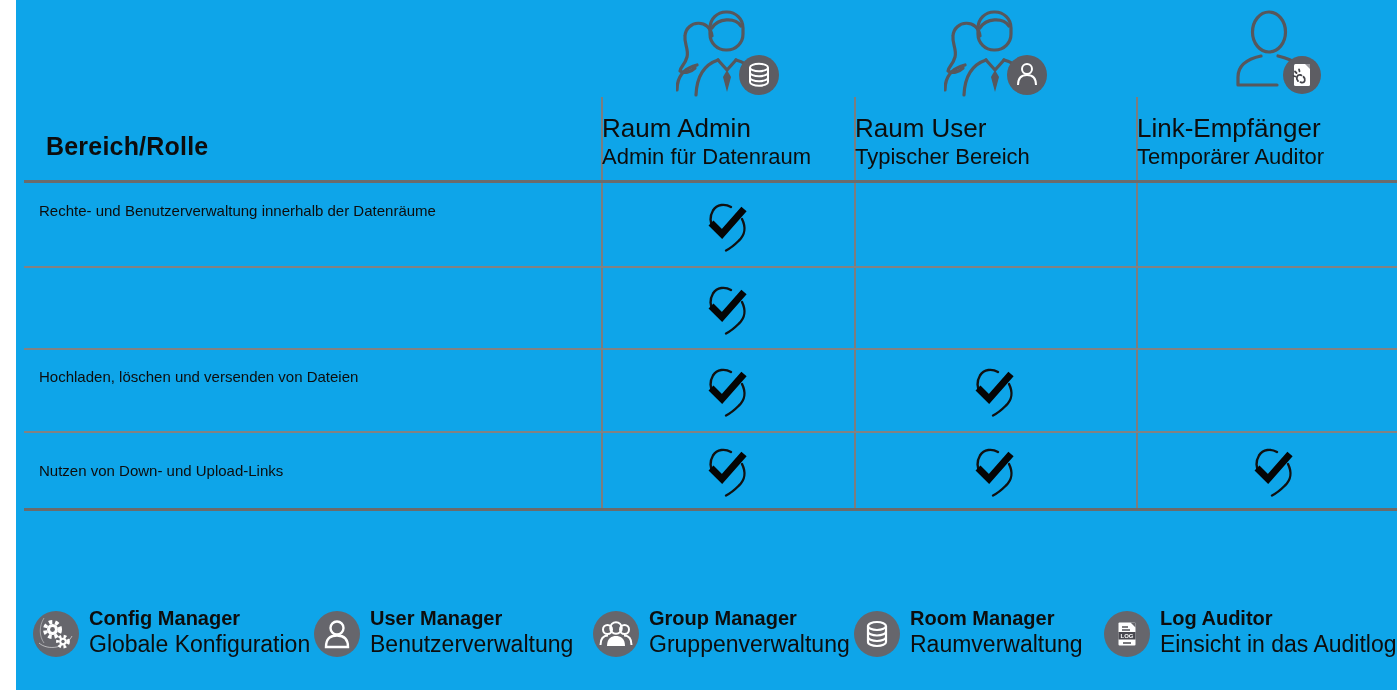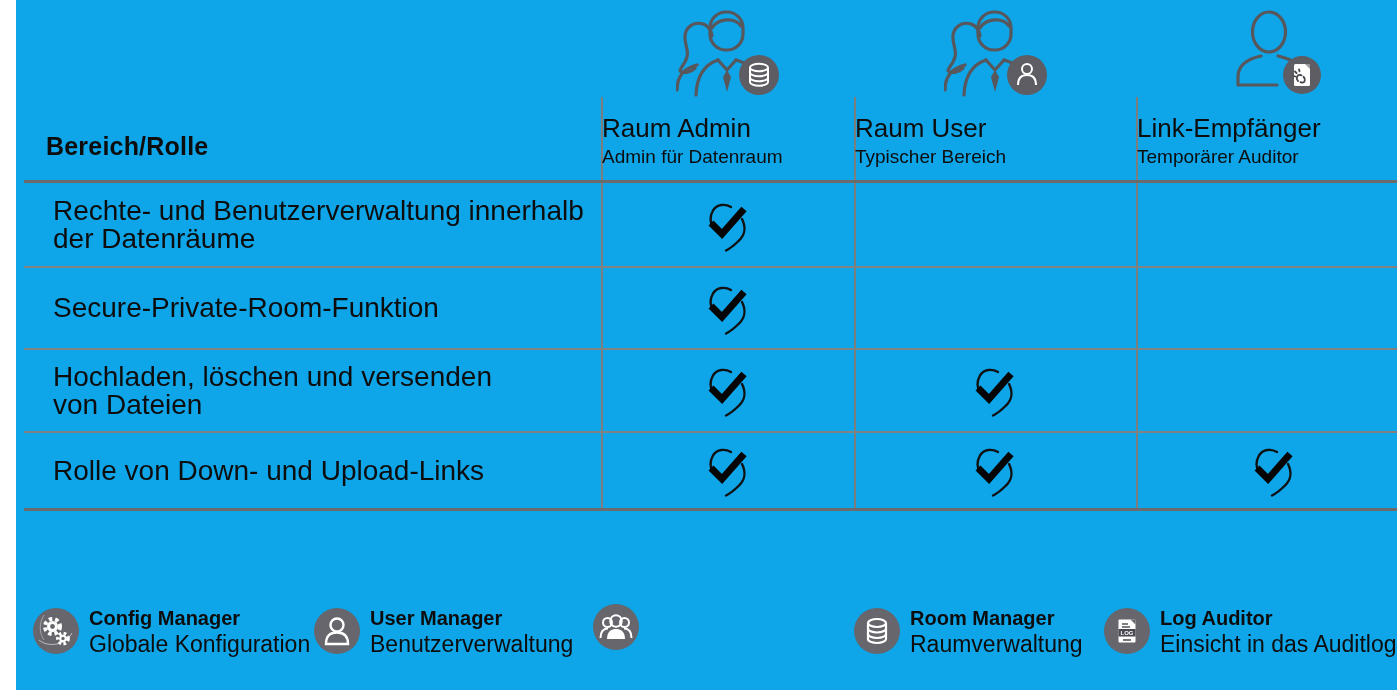--- a/index.html
+++ b/index.html
@@ -6,25 +6,25 @@
   .canvas{
     position:relative;width:1397px;height:690px;background:#0ea5e9;
     font-family:"Liberation Sans","DejaVu Sans",sans-serif;color:#0d0d0d;overflow:hidden;margin-left:16px;
   }
   .vline{position:absolute;top:97px;height:414px;width:2px;background:#7d7d7d;}
   .hline{position:absolute;left:8px;width:1388px;height:2px;background:#828282;}
   .hline.strong{height:3px;background:#6b6b6b;}
   .corner{position:absolute;left:30px;top:132px;font-size:25px;font-weight:bold;letter-spacing:.2px;}
   .colhead{position:absolute;top:112px;text-align:left;}
   .ctitle{font-size:26px;line-height:32px;font-weight:500;}
-  .csub{font-size:19px;line-height:26px;}
-  .rowlabel{position:absolute;left:37px;font-size:28px;line-height:28px;}
+  .csub{font-size:22px;line-height:26px;}
+  .rowlabel{position:absolute;left:23px;font-size:15px;line-height:28px;}
   .cell{position:absolute;display:flex;align-items:center;justify-content:center;}
   .roleicon{position:absolute;}
-  .legend-item{position:absolute;top:604px;display:flex;align-items:center;gap:10px;}
+  .legend-item{position:absolute;top:604px;display:flex;align-items:flex-end;gap:10px;}
   .ltext{padding-top:1px;}
   .ltitle{font-size:20px;line-height:27px;font-weight:bold;}
   .lsub{font-size:23px;line-height:25px;}
 </style>
 </head>
 <body>
 
 <div class="canvas">
 
   <svg width="0" height="0" style="position:absolute" aria-hidden="true">
@@ -103,23 +103,22 @@
   <div class="colhead" style="left:839px;width:234px">
     <div class="ctitle">Raum User</div>
     <div class="csub">Typischer Bereich</div>
   </div>
   <div class="colhead" style="left:1121px;width:275px">
     <div class="ctitle">Link-Empfänger</div>
     <div class="csub">Temporärer Auditor</div>
   </div>
 
   <div class="rowlabel" style="top:197px;width:545px">Rechte- und Benutzerverwaltung innerhalb der Datenräume</div>
-  <div class="rowlabel" style="top:294px;width:545px">Secure-Private-Room-Funktion</div>
   <div class="rowlabel" style="top:363px;width:450px">Hochladen, löschen und versenden von Dateien</div>
-  <div class="rowlabel" style="top:457px;width:545px">Rolle von Down- und Upload-Links</div>
+  <div class="rowlabel" style="top:457px;width:545px">Nutzen von Down- und Upload-Links</div>
 
   <div class="cell" style="left:585px;top:183px;width:253px;height:84px">
       <svg width="52" height="57" viewBox="-26 -26 52 57">
         <use href="#chk"></use>
       </svg>
     </div>
 
   <div class="cell" style="left:585px;top:267px;width:253px;height:82px">
       <svg width="52" height="57" viewBox="-26 -26 52 57">
         <use href="#chk"></use>
@@ -190,20 +189,24 @@
       <circle r="23" fill="#66666c"></circle>
       <g stroke="#fff" stroke-width="2" fill="none">
         <circle cx="-8.5" cy="-4.5" r="4.5"></circle>
         <circle cx="8.5" cy="-4.5" r="4.5"></circle>
         <path d="M -15.5,11 C -15.5,4 -12,1.5 -8,1.5"></path>
         <path d="M 15.5,11 C 15.5,4 12,1.5 8,1.5"></path>
         <circle cx="0" cy="-6" r="5.8"></circle>
       </g>
       <path d="M -9,12 C -9,4 -4,2 0,2 C 4,2 9,4 9,12 Z" fill="#fff"></path>
     </svg>
+    <div class="ltext">
+      <div class="ltitle">Group Manager</div>
+      <div class="lsub">Gruppenverwaltung</div>
+    </div>
   </div>
 
   <div class="legend-item" style="left:838px">
     <svg width="46" height="46" viewBox="-23 -23 46 46">
       <circle r="23" fill="#66666c"></circle>
       <g stroke="#fff" stroke-width="2.2" fill="none">
         <ellipse cx="0" cy="-8" rx="9" ry="4"></ellipse>
         <path d="M -9,-8 L -9,8 A 9,4 0 0 0 9,8 L 9,-8"></path>
         <path d="M -9,-2.5 A 9,4 0 0 0 9,-2.5"></path>
         <path d="M -9,3 A 9,4 0 0 0 9,3"></path>

